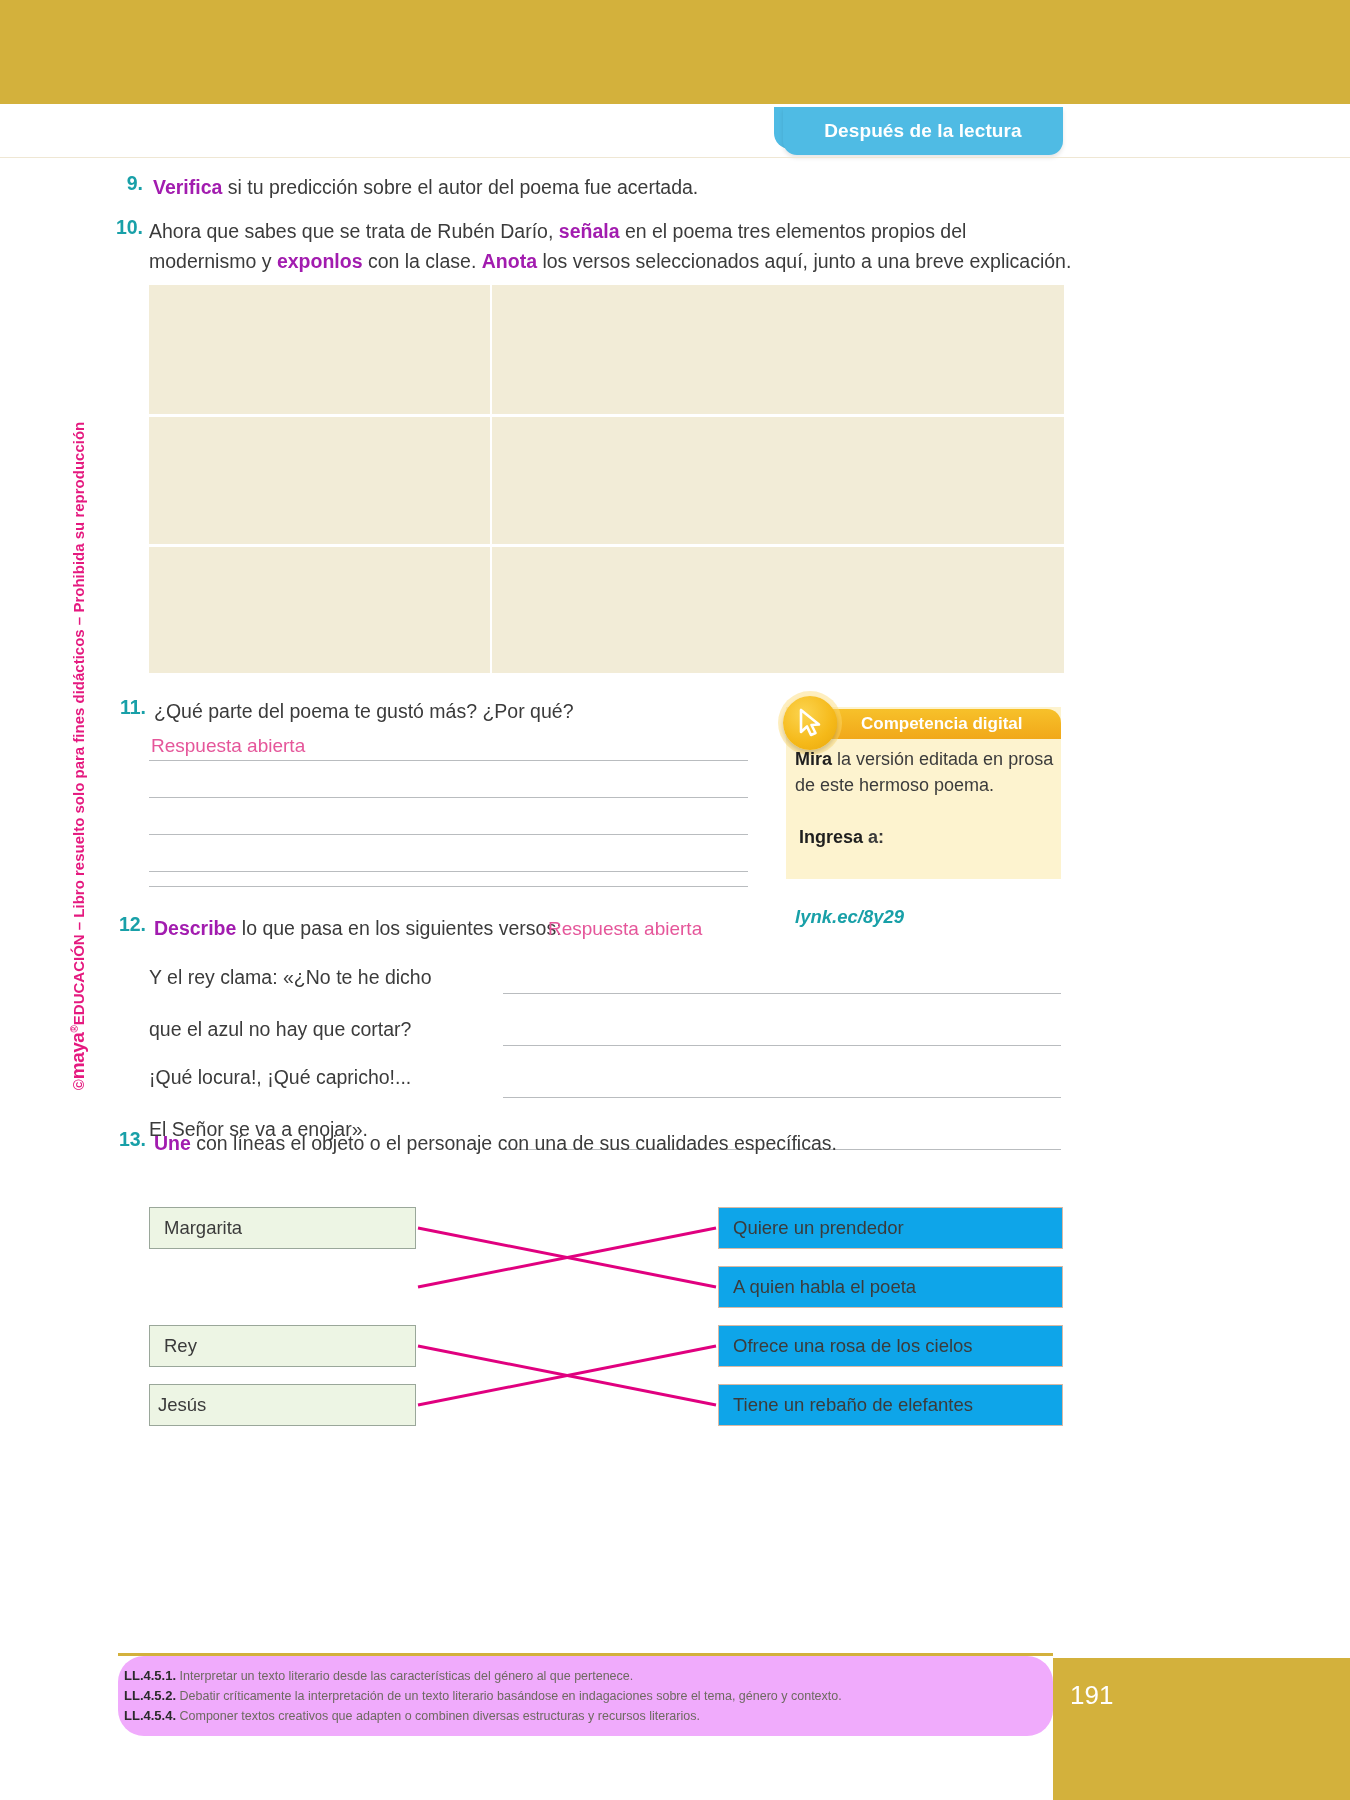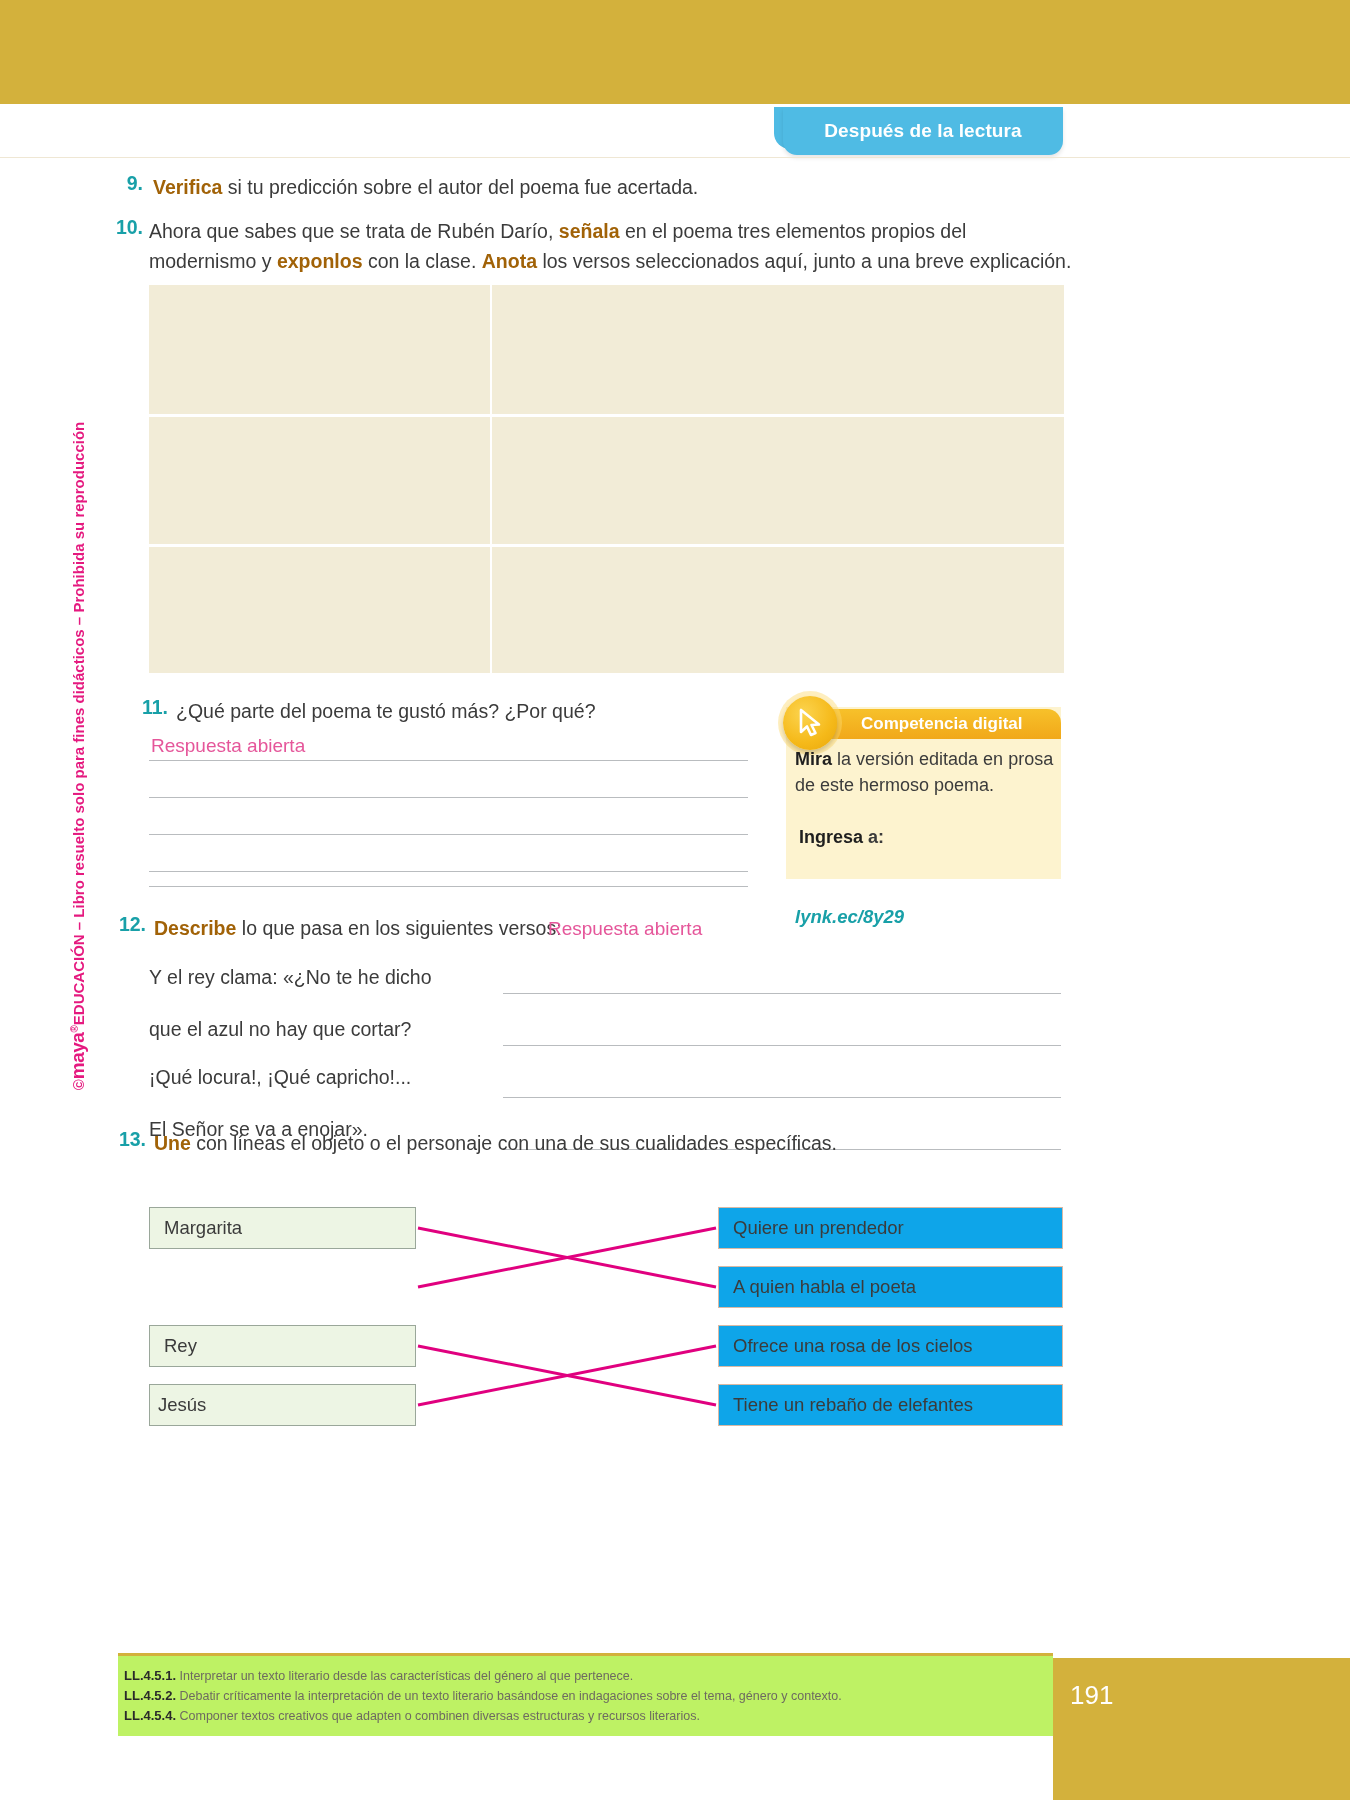--- a/index.html
+++ b/index.html
@@ -67,27 +67,27 @@
 
   
   .qitem { position: absolute; display: flex; }
   .qnum {
     color: #18a0a8; font-weight: bold; font-size: 19.5px;
     flex: 0 0 auto; text-align: right;
   }
   .qtext {
     color: #3b3b3b; font-size: 19.5px; line-height: 30px;
   }
-  .qtext b { color: #a16207; font-weight: bold; text-align: center; }
+  .qtext b { color: #a21caf; font-weight: bold; text-align: center; }
 
   #q9  { left: 113px; top: 172px; width: 950px; }
   #q9 .qnum { width: 30px; margin-right: 10px; }
   #q10 { left: 113px; top: 216px; width: 960px; }
   #q10 .qnum { width: 30px; margin-right: 6px; }
-  #q11 { left: 118px; top: 696px; width: 660px; margin-left: 22px; }
+  #q11 { left: 118px; top: 696px; width: 660px; }
   #q11 .qnum { width: 28px; margin-right: 8px; }
   #q12 { left: 118px; top: 913px; width: 760px; }
   #q12 .qnum { width: 28px; margin-right: 8px; }
   #q13 { left: 118px; top: 1128px; width: 900px; }
   #q13 .qnum { width: 28px; margin-right: 8px; }
 
   
   .ans-table {
     position: absolute; left: 149px; top: 285px;
     width: 913px; height: 382px;
@@ -180,22 +180,23 @@
   }
 
   
   .footer-rule {
     position: absolute; left: 118px; top: 1653px;
     width: 935px; height: 3px; background: #d3b13c;
   }
   .footer-box {
     position: absolute; left: 118px; top: 1656px;
     width: 935px; height: 80px;
-    background: #bef264;
+    background: #f0abfc;
     padding: 10px 0 0 6px;
+    border-radius: 26px;
   }
   .std-line {
     font-size: 12.5px; color: #6d6a60; line-height: 19px;
     white-space: nowrap;
   }
   .std-line b { color: #2a2a2a; font-weight: bold; font-size: 13px; }
 
   
   .pagenum-bg {
     position: absolute; left: 1053px; top: 1658px;

